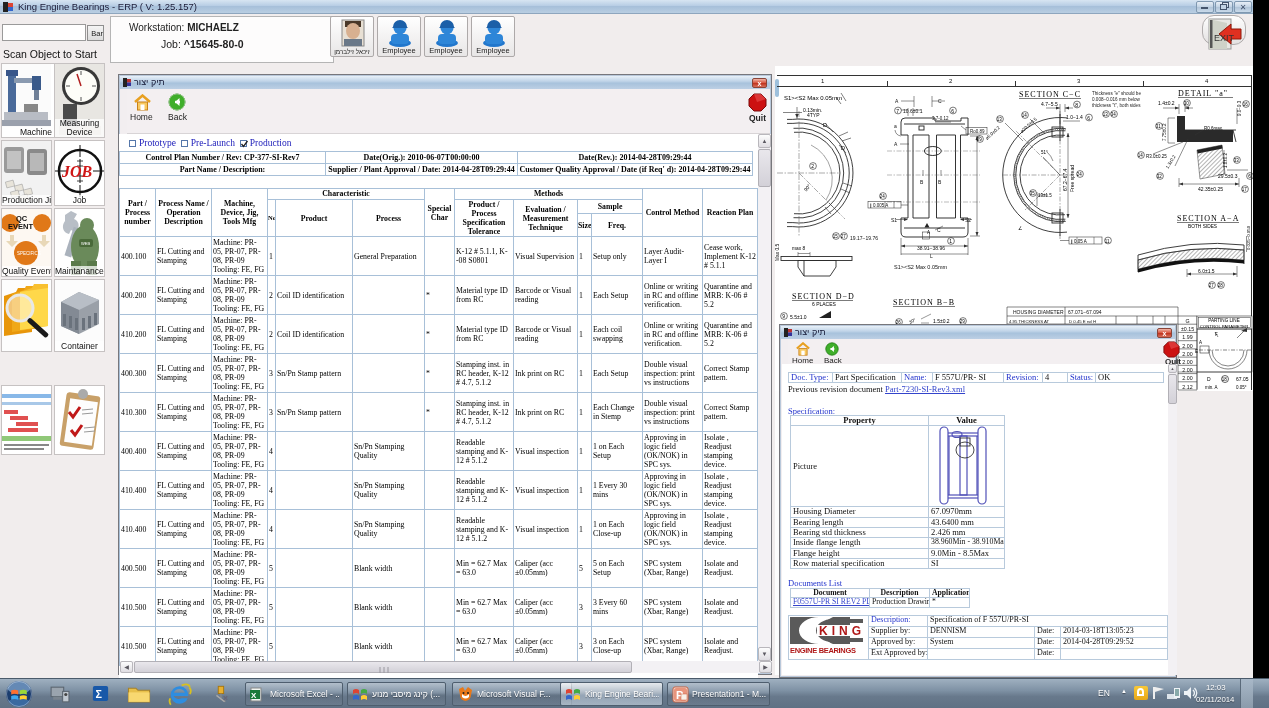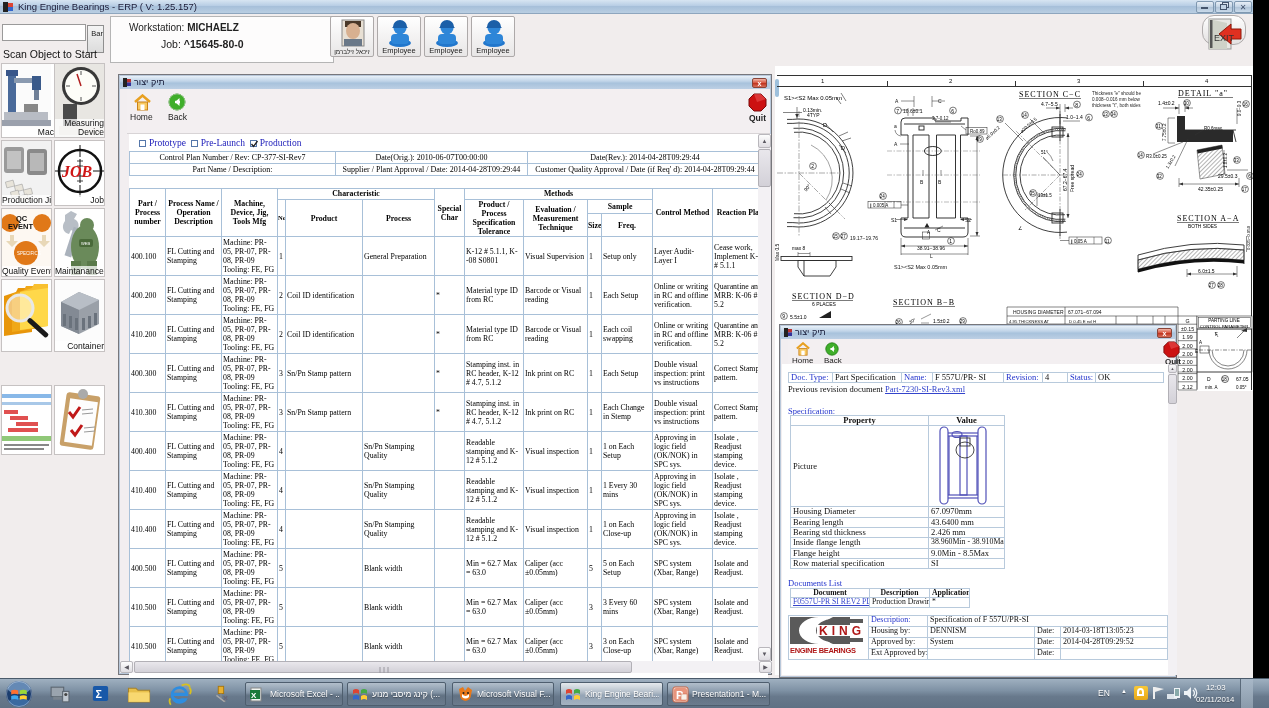--- a/index.html
+++ b/index.html
@@ -8,55 +8,55 @@
 .abs { position:absolute; }
 #app { left:0; top:0; width:1253px; height:678px; background:#f1eded; }
 
 #titlebar { left:0; top:0; width:1253px; height:14px;
   background:linear-gradient(#d7e5f2,#b7cde4 45%,#a7c0da 50%,#b9cee2); border-bottom:1px solid #8ea6be; }
 #titlebar .txt { left:18px; top:1px; font-size:9.5px; color:#1a1a36; }
 .winbtn { top:1px; width:18px; height:12px; background:linear-gradient(#e7eef6,#c2d3e4 50%,#b0c4d8 52%,#cadaea);
   border:1px solid #7f98b0; border-radius:2px; font-size:8px; color:#40506a; text-align:center; line-height:11px; }
 
 #scaninput { left:2px; top:24px; width:84px; height:17px; background:#fff; border:1px solid #9a9a9a; }
-#barbtn { left:87px; top:25px; width:17px; height:28px; background:linear-gradient(#f4f4f4,#dcdcdc); border:1px solid #8f8f8f; font-size:7.5px; text-align:right; line-height:15px; color:#222;}
+#barbtn { left:87px; top:25px; width:17px; height:16px; background:linear-gradient(#f4f4f4,#dcdcdc); border:1px solid #8f8f8f; font-size:7.5px; text-align:right; line-height:15px; color:#222;}
 #scanlabel { left:3px; top:48px; font-size:10.5px; color:#111; }
 #wsbox { left:110px; top:16px; width:224px; height:47px; background:#fdfcfc; border:1px solid #b5b5b5; }
 #wsbox .l1 { left:18px; top:5px; font-size:10px; color:#222; }
 #wsbox .l2 { left:50px; top:21px; font-size:10.5px; color:#222; }
 .empbtn { top:16px; width:44px; height:41px; background:linear-gradient(#ffffff,#e8e6e6); border:1px solid #ada9a9; border-radius:2px; }
 .empbtn .lbl { left:0; right:0; bottom:1px; font-size:7.5px; text-align:center; color:#222; }
 .empbtn svg { position:absolute; left:10px; top:2px; }
 
 #exitbtn { left:1202px; top:15px; width:44px; height:30px; background:linear-gradient(#fefefe,#e3e1e1); border:1px solid #b0acac; border-radius:12px; }
 #exitbtn .lbl { left:0; right:0; bottom:1px; font-size:9px; text-align:center; color:#333; }
 
 .sbtn { background:#fff; border:1px solid #c6c2c2; }
-.sbtn .lbl { left:0; right:0; bottom:0px; font-size:8.5px; text-align:right; color:#111; white-space:nowrap; overflow:hidden; background:rgba(255,255,255,.75);}
+.sbtn .lbl { left:0; right:0; bottom:0px; font-size:8.5px; text-align:center; color:#111; white-space:nowrap; overflow:hidden; background:rgba(255,255,255,.75);}
 
 .win { background:#f2eef0; border:1px solid #77777c; box-shadow:0 0 0 1px #b9c8da inset; }
 .wtitle { left:1px; top:1px; right:1px; height:13px; background:linear-gradient(#e8f0f8,#c0d4e8 40%,#a8c2dc 55%,#bccfe4); }
 .wtitle .txt { position:absolute; left:14px; top:1px; font-size:9px; color:#101432; }
 .wicon { position:absolute; left:3px; top:2px; width:9px; height:9px; }
 .closebtn { position:absolute; top:2px; width:15px; height:10px; background:linear-gradient(#f0b6a8,#d6513c 50%,#c03520 55%,#d8705c); border:1px solid #8a4438; border-radius:2px; color:#fff; font-size:7px; line-height:9px; text-align:center; font-weight:bold;}
 .toolbar { left:1px; right:1px; height:27px; background:#f3eff1; border-bottom:1px solid #d8d4d6;margin-left:7px; }
 .tlbl { position:absolute; font-size:8.5px; color:#222; }
 .quitlbl { position:absolute; font-size:8.5px; color:#222;font-weight:bold; }
 
 #win1 { left:118px; top:74px; width:654px; height:601px; }
 #win1content { left:2px; top:42px; width:638px; height:530px; background:#fff; overflow:hidden; }
 
 .sb { background:#f3f1f4; }
 .sbbtn { position:absolute; background:linear-gradient(#fdfdfd,#dfdde2); border:1px solid #b9b7bc; border-radius:2px; color:#5a5860; text-align:center; }
 .sbthumb { position:absolute; background:linear-gradient(#e9e7ec,#d3d1d8); border:1px solid #b2b0b6; border-radius:2px; }
 
 .sertbl { border-collapse:collapse; font-family:"Liberation Serif", serif; }
 .sertbl td, .sertbl th { border:1px solid #a8c0d8; padding:0 1px; vertical-align:middle; }
 .sertbl th.np { padding:0; }
-#hdrtbl { font-size:8px; font-weight:normal; }
+#hdrtbl { font-size:8px; font-weight:bold; }
 #hdrtbl td { white-space:nowrap; overflow:hidden; }
 #hdrtbl td { text-align:center; }
 #maintbl { font-size:7.8px; line-height:1.16; }
 #maintbl td, #maintbl th { overflow:hidden; }
 #maintbl th { font-weight:bold; text-align:center; }
 #maintbl td { text-align:left; }
 .chkrow { font-family:"Liberation Serif", serif; font-size:9.5px; color:#2222bb; }
 .chk { display:inline-block; width:7px; height:7px; border:1px solid #5577aa; background:#fff; margin-right:3px; vertical-align:-1px;}
 
 #win2 { left:779px; top:324px; width:398px; height:354px; }
@@ -764,21 +764,21 @@
           <path d="M11.5 5 L7 9 L11.5 13 Z" fill="#fff"></path>
           <rect x="7" y="7.8" width="5" height="2.4" fill="#fff"></rect>
         </svg>
       <div class="tlbl" style="left:41px;top:23px">Back</div>
       <svg class="abs" style="left:621px;top:4px" width="19" height="19" viewBox="0 0 19 19">
           <polygon points="6,1 13,1 18,6 18,13 13,18 6,18 1,13 1,6" fill="#cc1111" stroke="#7a0a0a" stroke-width="1"></polygon>
           <polygon points="6,1 13,1 18,6 9,9" fill="#e85050" opacity=".6"></polygon>
         </svg>
       <div class="quitlbl" style="left:622px;top:24px">Quit</div>
     </div>
-    <div id="win1content" class="abs" style="left:10px;top:59px;width:639px;height:575px">
+    <div id="win1content" class="abs" style="left:0;top:59px;width:639px;height:575px">
       <div class="abs chkrow" style="left:10px;top:4px">
         <span class="chk"></span>Prototype&nbsp;&nbsp;<span class="chk"></span>Pre-Launch&nbsp;&nbsp;<span class="chk" style="position:relative"><svg style="position:absolute;left:-1px;top:-1px" width="9" height="9">
               <path d="M1.5 4 L3.5 6.5 L7.5 1" stroke="#222" stroke-width="1.3" fill="none"></path>
             </svg></span>Production
       </div>
       <table id="hdrtbl" class="sertbl abs" style="left:0px;top:17px;width:633px;table-layout:fixed">
         <colgroup>
             <col style="width:206px">
             <col style="width:192px">
             <col style="width:235px">
@@ -1175,21 +1175,21 @@
             <path d="M44 3 a 17 11.5 0 0 0 0 23 l30 0 l0 -4 l-22 0 a 13 8 0 0 1 0 -15 l22 0 l0 -4 z" fill="#5a5a5a"></path>
             <rect x="28" y="9" width="46" height="11" fill="#fff"></rect>
             <text x="30" y="19" font-family="Liberation Sans" font-weight="bold" font-size="12" fill="#b01818" textLength="42">KING</text>
             <text x="1" y="37" font-family="Liberation Sans" font-weight="bold" font-size="7.5" fill="#b01818" textLength="66">ENGINE  BEARINGS</text>
           </svg>
         </td>
               <td class="blue">Description:</td>
               <td colspan="3">Specification of F 557U/PR-SI</td>
             </tr>
         <tr style="height:10px">
-              <td>Housing by:</td>
+              <td>Supplier by:</td>
               <td>DENNISM</td>
               <td>Date:</td>
               <td>2014-03-18T13:05:23</td>
             </tr>
         <tr style="height:10px">
               <td>Approved by:</td>
               <td>System</td>
               <td>Date:</td>
               <td>2014-04-28T09:29:52</td>
             </tr>
@@ -1269,21 +1269,21 @@
     <svg class="ic" viewBox="0 0 17 17">
         <g transform="translate(1,2)">
           <path d="M0 2 Q3 0 6 2 L6 6 Q3 4 0 6 Z" fill="#d43"></path>
           <path d="M8 2 Q11 0 14 2 L14 6 Q11 4 8 6 Z" fill="#4a4"></path>
           <path d="M0 8 Q3 6 6 8 L6 12 Q3 10 0 12 Z" fill="#36c"></path>
           <path d="M8 8 Q11 6 14 8 L14 12 Q11 10 8 12 Z" fill="#fc3"></path>
         </g>
       </svg>
     <div class="t">קינג מיסבי מנוע (...</div>
   </div>
-  <div class="abs taskbtn" style="left:452px;width:102px">
+  <div class="abs taskbtn" style="left:452px;width:120px">
     <svg class="ic" viewBox="0 0 17 17">
         <path d="M2 3 L6 1 L8 5 L11 1 L15 4 L14 9 Q14 14 8.5 15 Q3 14 3 9 Z" fill="#e87818"></path>
         <path d="M5 8 Q8.5 12 12 8 L12 11 Q8.5 14 5 11 Z" fill="#fff"></path>
         <circle cx="6.5" cy="7" r="1" fill="#222"></circle>
         <circle cx="11" cy="7" r="1" fill="#222"></circle>
       </svg>
     <div class="t">Microsoft Visual F...</div>
   </div>
   <div class="abs taskbtn" style="left:560px;width:103px;background:linear-gradient(rgba(255,255,255,.75),rgba(255,255,255,.4) 45%,rgba(200,215,230,.45) 55%,rgba(230,240,250,.5));color:#dff">
     <svg class="ic" viewBox="0 0 17 17">

